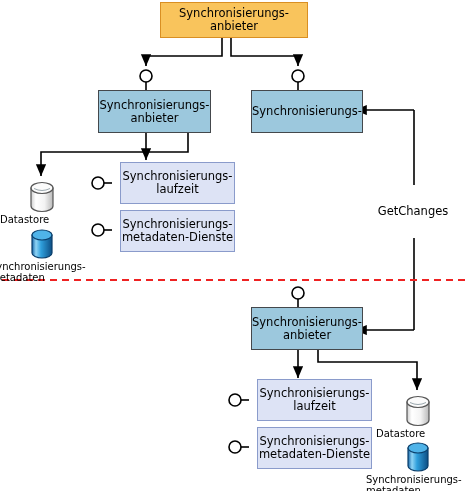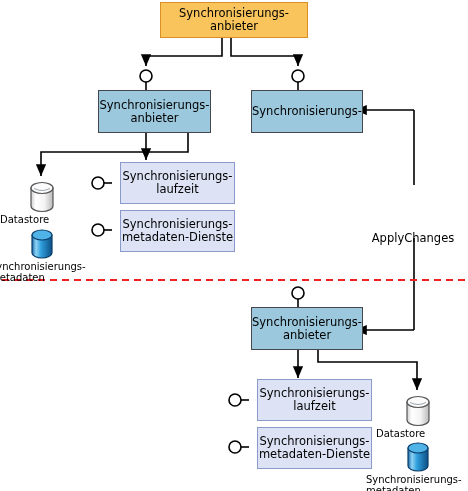--- a/index.html
+++ b/index.html
@@ -225,17 +225,16 @@
   <div class="caption" style="left:376px; top:428px; width:84px;">Datastore</div>
 
   <svg class="db" style="left:402px; top:441px;" width="32" height="32" viewBox="0 0 32 32">
     <path d="M6,7 L6,25 A10,5 0 0 0 26,25 L26,7 Z" fill="url(#gblue)" stroke="#0b3f6b" stroke-width="1.2"></path>
     <ellipse cx="16" cy="7" rx="10" ry="5" fill="#4fb3e8" stroke="#0b3f6b" stroke-width="1.2"></ellipse>
   </svg>
   <div class="caption" style="left:366px; top:474px; width:104px;">Synchronisierungs-
 metadaten</div>
 
   <div class="edge-label" style="left:354px; top:191px; width:118px;">
-    <br>
-    <span>ApplyChanges</span>
+    <span>GetChanges</span><br>
   </div>
 
 </div>
 
 </body></html>

